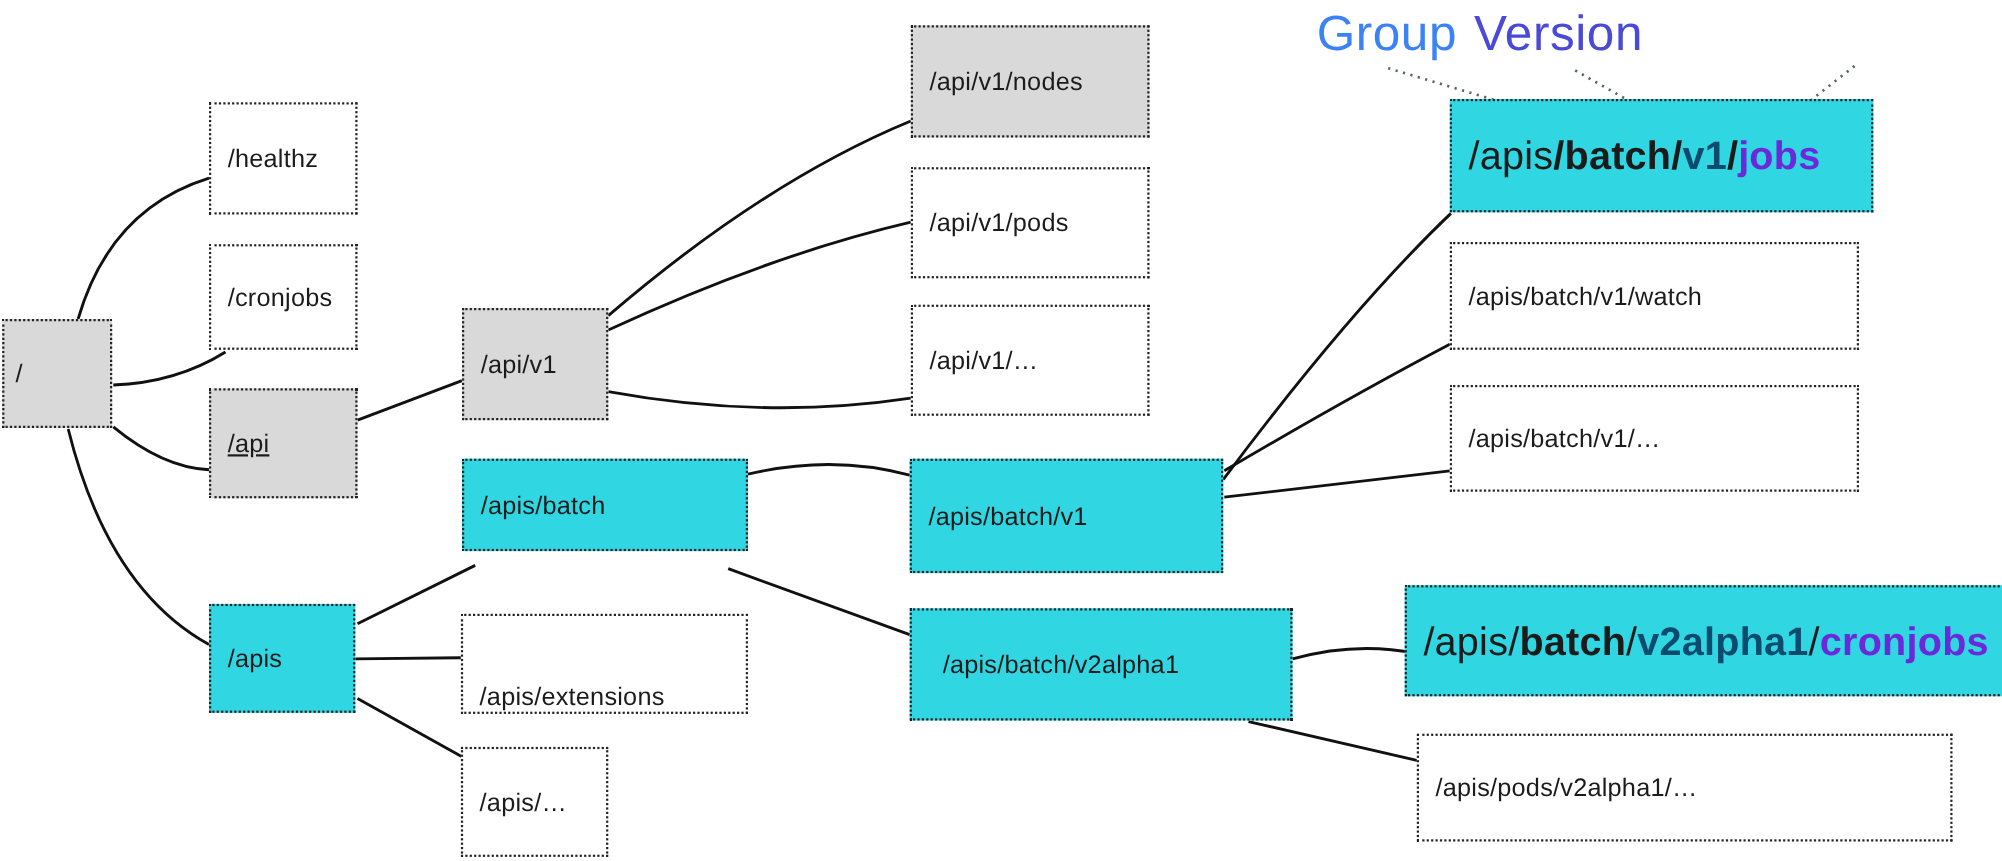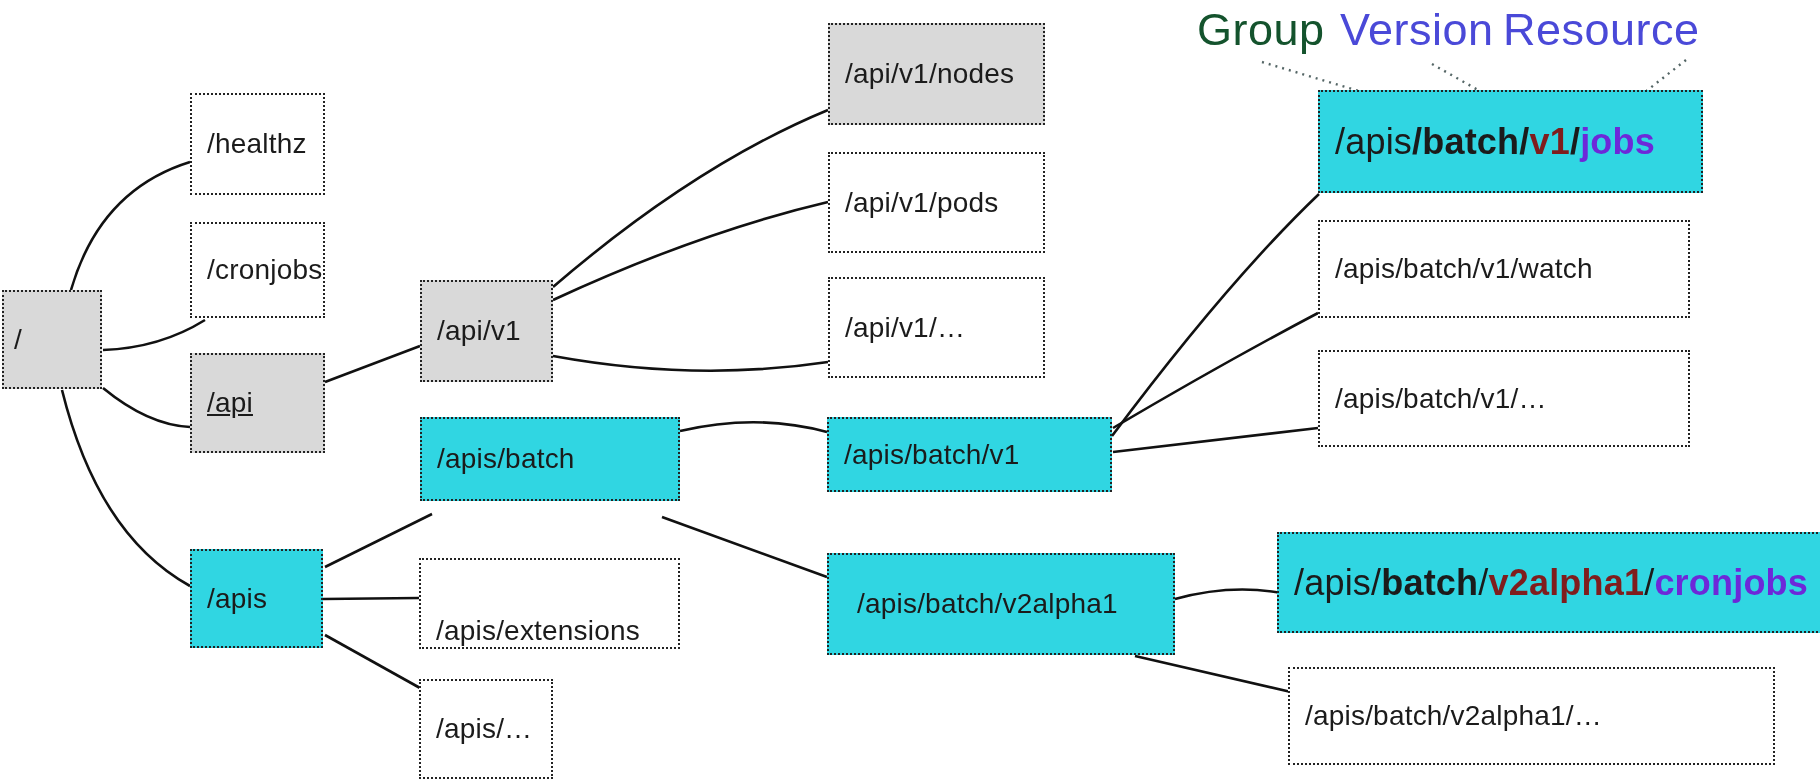--- a/index.html
+++ b/index.html
@@ -4,31 +4,31 @@
 <style>
   html,body{margin:0;padding:0;background:#fff;}
   .stage{
     position:relative;width:1820px;height:783px;overflow:hidden;background:#fff;
     font-family:"Liberation Sans", sans-serif;
   }
   svg.wires{position:absolute;left:0;top:0;width:1820px;height:783px;}
   .node{
     position:absolute;display:flex;align-items:center;
     border:2px dotted #222;background:#fff;box-sizing:border-box;
-    padding-left:15px;font-size:28px;color:#1b1b1b;letter-spacing:0.2px;
+    padding-left:15px;font-size:23px;color:#1b1b1b;letter-spacing:0.2px;
     white-space:nowrap;
   }
   .node.gray{background:#d9d9d9;}
   .node.cyan{background:#30d6e2;}
   .node .b{font-weight:bold;}
-  .node .blue{color:#7f1d1d;font-weight:bold;}
+  .node .blue{color:#0c4a6e;font-weight:bold;}
   .node .tan{color:#6d28d9;font-weight:bold;}
   .rich{font-size:36px;}
   .legend-label{
-    position:absolute;top:4px;font-size:45px;font-weight:500;color:#14532d;
+    position:absolute;top:4px;font-size:45px;font-weight:500;color:#3b82f6;
     letter-spacing:0.5px;white-space:nowrap;
   }
   .legend-label.blue{color:#4a49d8;}
 </style>
 </head>
 <body>
 
 <div class="stage">
 
   <svg class="wires" viewBox="0 0 1820 783" aria-hidden="true">
@@ -59,21 +59,20 @@
     </g>
     <g stroke="#566" stroke-width="2.4" fill="none" stroke-dasharray="2 5">
       <path d="M 1262,62 L 1436,114" marker-end="url(#ah)"></path>
       <path d="M 1432,64 L 1524,116" marker-end="url(#ah)"></path>
       <path d="M 1686,60 L 1622,110" marker-end="url(#ah)"></path>
     </g>
   </svg>
 
   <div class="legend-label" style="left:1197px;">Group</div>
   <div class="legend-label blue" style="left:1340px;">Version</div>
-  <div class="legend-label blue" style="left:1503px;">Resource</div>
 
   <div class="node gray" style="left:2px;top:290px;width:100px;height:99px;padding-left:10px;">
     <span>/</span>
   </div>
 
   <div class="node" style="left:190px;top:93px;width:135px;height:102px;">
     <span>/healthz</span>
   </div>
 
   <div class="node" style="left:190px;top:222px;width:135px;height:96px;">
@@ -109,21 +108,21 @@
   </div>
 
   <div class="node" style="left:828px;top:152px;width:217px;height:101px;">
     <span>/api/v1/pods</span>
   </div>
 
   <div class="node" style="left:828px;top:277px;width:217px;height:101px;">
     <span>/api/v1/…</span>
   </div>
 
-  <div class="node cyan" style="left:827px;top:417px;width:285px;height:75px;">
+  <div class="node cyan" style="left:827px;top:417px;width:285px;height:104px;">
     <span>/apis/batch/v1</span>
   </div>
 
   <div class="node cyan" style="left:827px;top:553px;width:348px;height:102px;padding-left:28px;">
     <span>/apis/batch/v2alpha1</span>
   </div>
 
   <div class="node cyan rich" style="left:1318px;top:90px;width:385px;height:103px;">
     <span>/apis</span>
       <span class="b">/batch/</span>
@@ -143,16 +142,16 @@
   <div class="node cyan rich" style="left:1277px;top:532px;width:560px;height:101px;">
     <span>/apis/</span>
       <span class="b">batch</span>
       <span>/</span>
       <span class="blue">v2alpha1</span>
       <span>/</span>
       <span class="tan">cronjobs</span>
   </div>
 
   <div class="node" style="left:1288px;top:667px;width:487px;height:98px;">
-    <span>/apis/batch/v2alpha1/…</span>
+    <span>/apis/pods/v2alpha1/…</span>
   </div>
 
 </div>
 
 </body></html>

